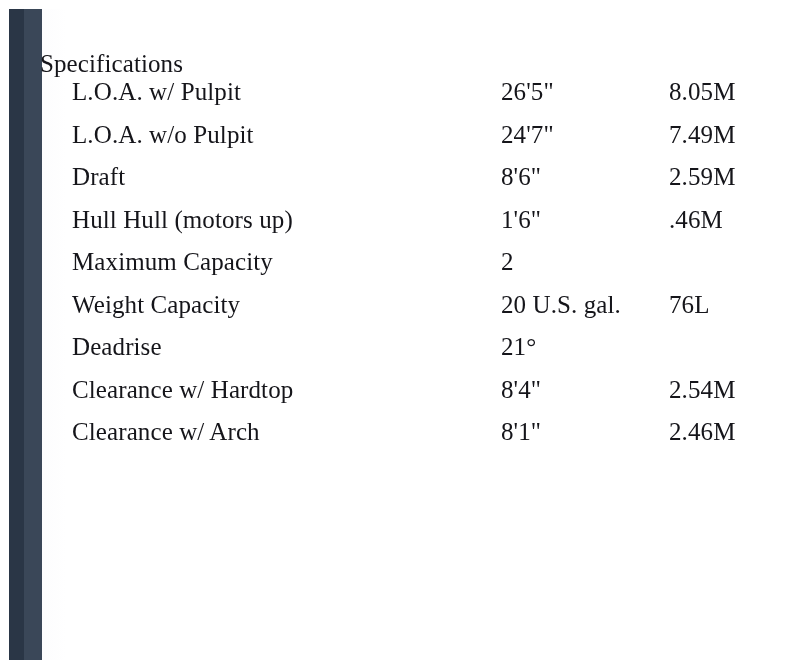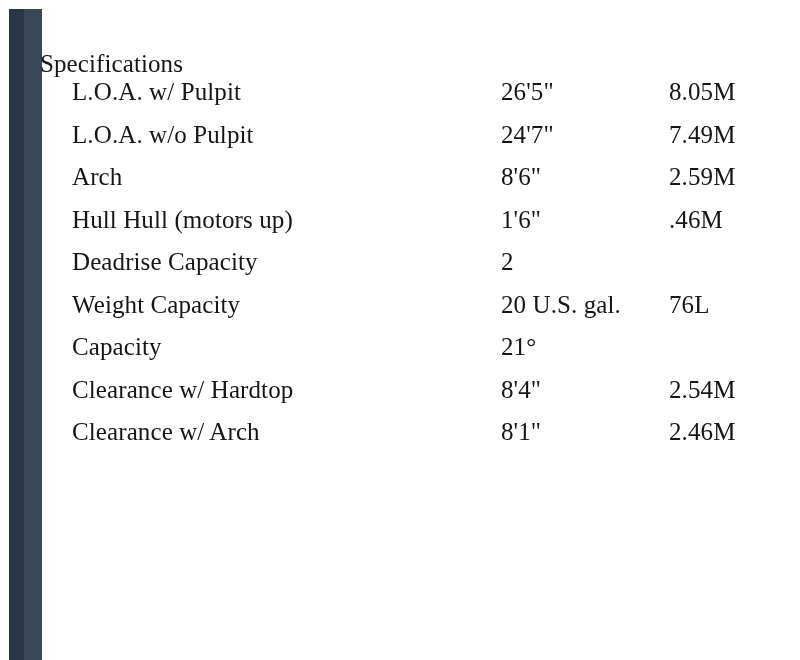--- a/index.html
+++ b/index.html
@@ -108,41 +108,41 @@
           <td class="col-label">L.O.A. w/ Pulpit</td>
           <td class="col-imperial">26'5"</td>
           <td class="col-metric">8.05M</td>
         </tr>
         <tr>
           <td class="col-label">L.O.A. w/o Pulpit</td>
           <td class="col-imperial">24'7"</td>
           <td class="col-metric">7.49M</td>
         </tr>
         <tr>
-          <td class="col-label">Arch</td>
+          <td class="col-label">Draft</td>
           <td class="col-imperial">8'6"</td>
           <td class="col-metric">2.59M</td>
         </tr>
         <tr>
           <td class="col-label">Hull Hull (motors up)</td>
           <td class="col-imperial">1'6"</td>
           <td class="col-metric">.46M</td>
         </tr>
         <tr>
-          <td class="col-label">Deadrise Capacity</td>
+          <td class="col-label">Maximum Capacity</td>
           <td class="col-imperial">2</td>
           <td class="col-metric"></td>
         </tr>
         <tr>
           <td class="col-label">Weight Capacity</td>
           <td class="col-imperial">20 U.S. gal.</td>
           <td class="col-metric">76L</td>
         </tr>
         <tr>
-          <td class="col-label">Capacity</td>
+          <td class="col-label">Deadrise</td>
           <td class="col-imperial">21°</td>
           <td class="col-metric"></td>
         </tr>
         <tr>
           <td class="col-label">Clearance w/ Hardtop</td>
           <td class="col-imperial">8'4"</td>
           <td class="col-metric">2.54M</td>
         </tr>
         <tr>
           <td class="col-label">Clearance w/ Arch</td>

